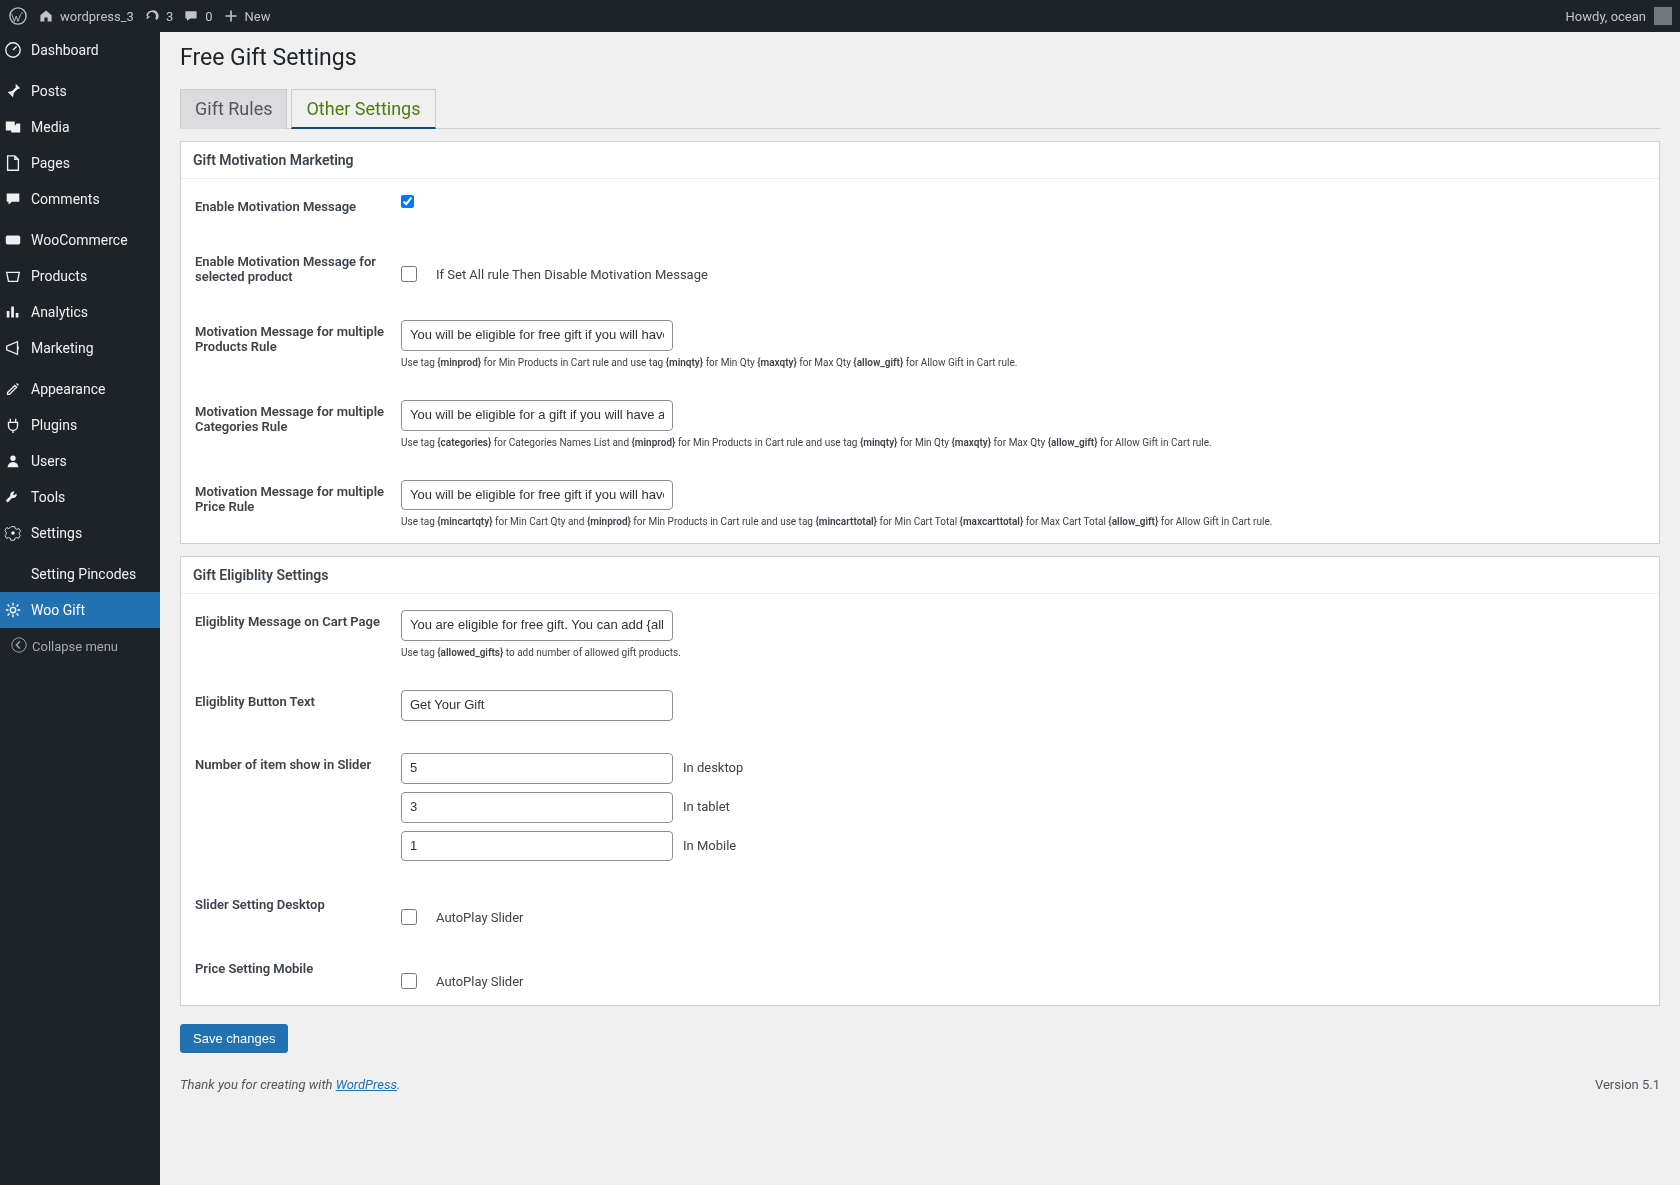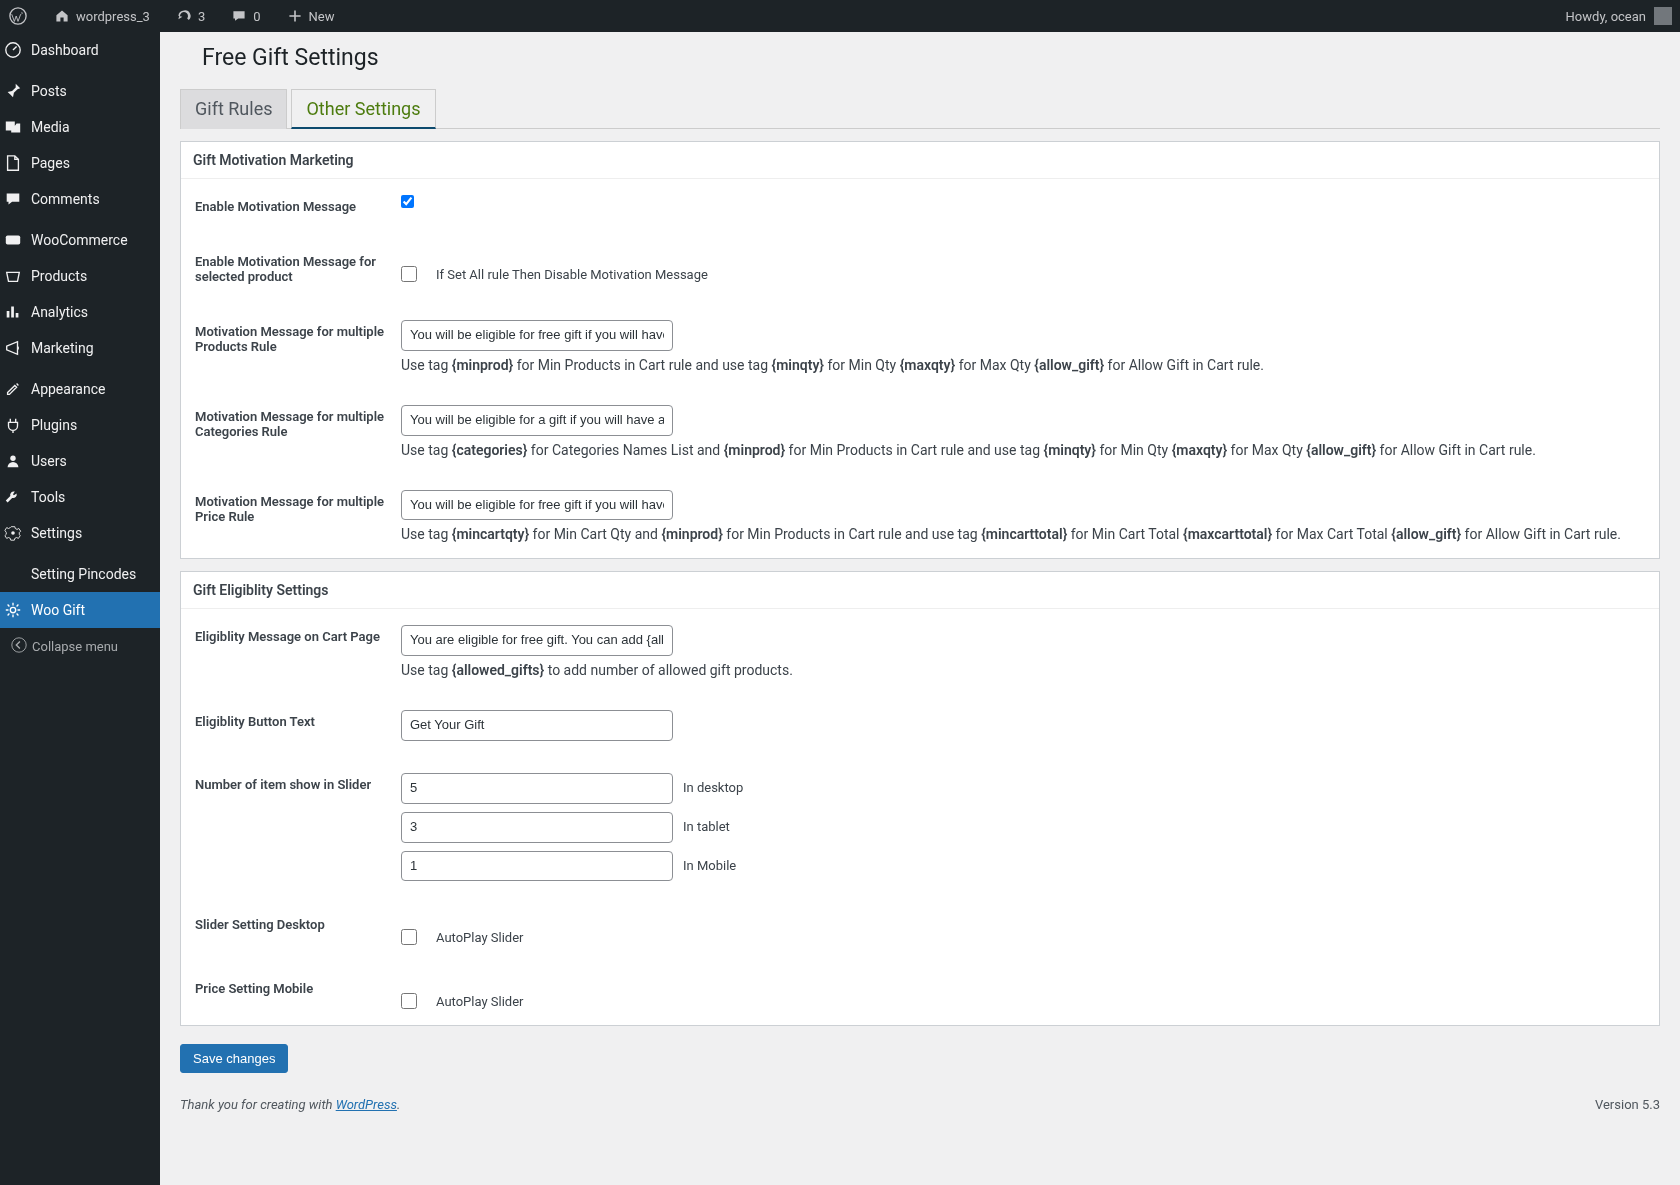--- a/index.html
+++ b/index.html
@@ -1,39 +1,39 @@
 <!DOCTYPE html>
 <html><head>
 <meta charset="utf-8">
 <style>
 * { box-sizing: border-box; margin: 0; padding: 0; }
 body { font-family: -apple-system, BlinkMacSystemFont, "Segoe UI", Roboto, sans-serif; font-size: 13px; color: #3c434a; background: #f0f0f1; }
 .topbar { height: 32px; background: #1d2327; color: #f0f0f1; display: flex; align-items: center; padding: 0 8px; justify-content: space-between; font-size: 13px; }
-.topbar-left, .topbar-right { display: flex; align-items: center; gap: 24px; text-align: center; }
+.topbar-left, .topbar-right { display: flex; align-items: center; gap: 8px; text-align: center; }
 .topbar-item { display: flex; align-items: center; gap: 4px; cursor: pointer; color: #c3c4c7; }
 .topbar .icon { width: 20px; height: 20px; display: inline-flex; align-items: center; justify-content: center; }
 .sidebar { position: fixed; left: 0; top: 32px; bottom: 0; width: 160px; background: #1d2327; color: #f0f0f1; }
 .sidebar-item { display: flex; align-items: center; gap: 8px; padding: 8px 3px; color: #f0f0f1; cursor: pointer; font-size: 14px; }
 .sidebar-item.active { background: #2271b1; color: #fff; position: relative; }
 .sidebar-item.active::after { content: ''; position: absolute; right: -8px; top: 50%; transform: translateY(-50%); border: 8px solid transparent; border-right-color: #f0f0f1; }
 .sidebar-item .icon { width: 20px; height: 20px; display: inline-flex; align-items: center; justify-content: center; }
 .sidebar-sep { height: 5px; }
 .collapse-item { display: flex; align-items: center; gap: 4px; padding: 8px 10px; color: #a7aaad; cursor: pointer; font-size: 13px; }
 .main { margin-left: 160px; padding: 0 20px 20px; }
-.page-title { font-size: 23px; font-weight: 400; color: #1d2327; padding: 12px 0 8px; margin-left: 22px; }
+.page-title { font-size: 23px; font-weight: 400; color: #1d2327; padding: 12px 0 8px; }
 .tabs { border-bottom: 1px solid #ccc; display: flex; margin-top: 10px; }
 .tab { padding: 8px 14px; border: 1px solid #ccc; border-bottom: none; background: #dcdcde; margin-right: 4px; margin-bottom: -1px; cursor: pointer; font-size: 18px; color: #50575e;}
 .tab.active { background: #f0f0f1; border-bottom: 2px solid #0c4a6e; color: #4d7c0f; }
 .panel { background: #fff; border: 1px solid #ccd0d4; margin-top: 12px; }
 .panel-header { padding: 10px 12px; border-bottom: 1px solid #eee; font-weight: 600; font-size: 14px; }
 .form-table { width: 100%; border-collapse: collapse; }
 .form-table th { text-align: left; vertical-align: top; padding: 20px 10px 20px 14px; width: 220px; font-weight: 600; font-size: 13px; }
 .form-table td { padding: 16px 14px 16px 0; vertical-align: top; font-size: 13px; }
 .form-table input[type=text], .form-table input[type=number] { width: 272px; padding: 4px 8px; border: 1px solid #8c8f94; border-radius: 4px; font-size: 13px; line-height: 1.6; background: #fff; color: #2c3338; }
-.help { margin-top: 6px; font-size: 14px; color: #3c434a; }
+.help { margin-top: 6px; font-size: 10px; color: #3c434a; }
 .help b { font-weight: 600; }
 .inline-label { margin-left: 10px; font-size: 13px; color: #3c434a; }
 .checkbox-row { display: flex; align-items: center; gap: 19px; margin-top: 16px; }
 .checkbox-row input[type=checkbox] { width: 16px; height: 16px; }
 .save-btn { margin-top: 18px; background: #2271b1; color: #fff; border: 1px solid #2271b1; border-radius: 3px; padding: 6px 12px; font-size: 13px; cursor: pointer; }
 .footer { margin-top: 24px; display: flex; justify-content: space-between; font-size: 13px; color: #50575e; font-style: italic;}
 .footer a { color: #2271b1; text-decoration: underline; text-align: right; }
 .footer .version { font-style: normal; }
 .avatar-sq { width: 18px; height: 18px; background: #72777c; margin-left: 4px;}
 svg { fill: currentColor; }
@@ -328,15 +328,15 @@
             </td>
       </tr>
     </tbody>
       </table>
   </div>
 
   <button class="save-btn">Save changes</button>
 
   <div class="footer">
     <div><span>Thank you for creating with </span><a href="#">WordPress</a><span>.</span></div>
-    <div class="version">Version 5.3</div>
+    <div class="version">Version 5.1</div>
   </div>
 </div>
 
 </body></html>

